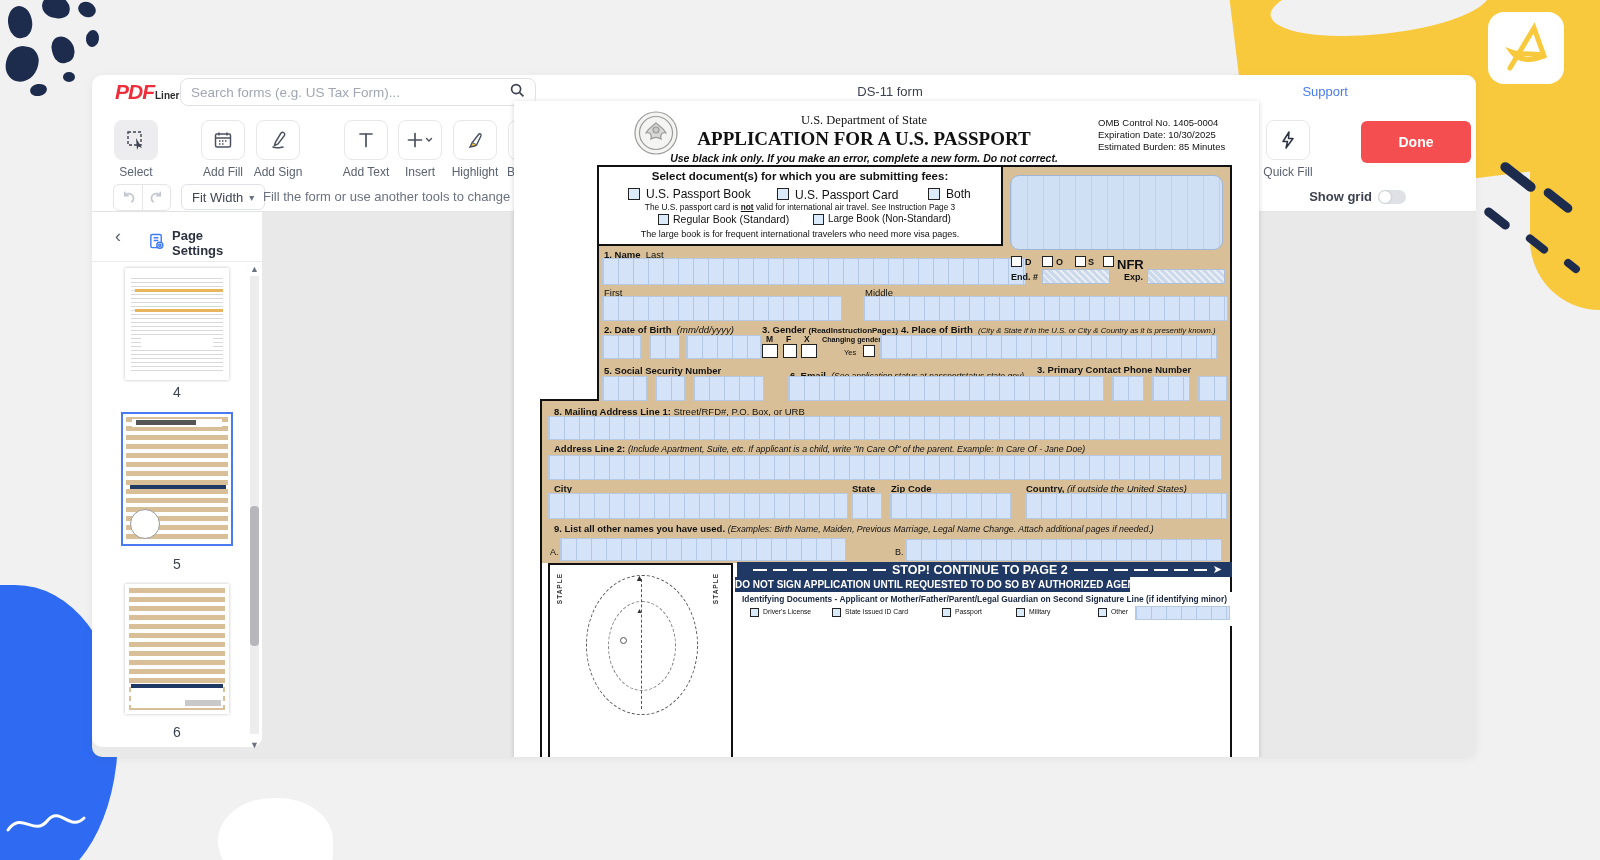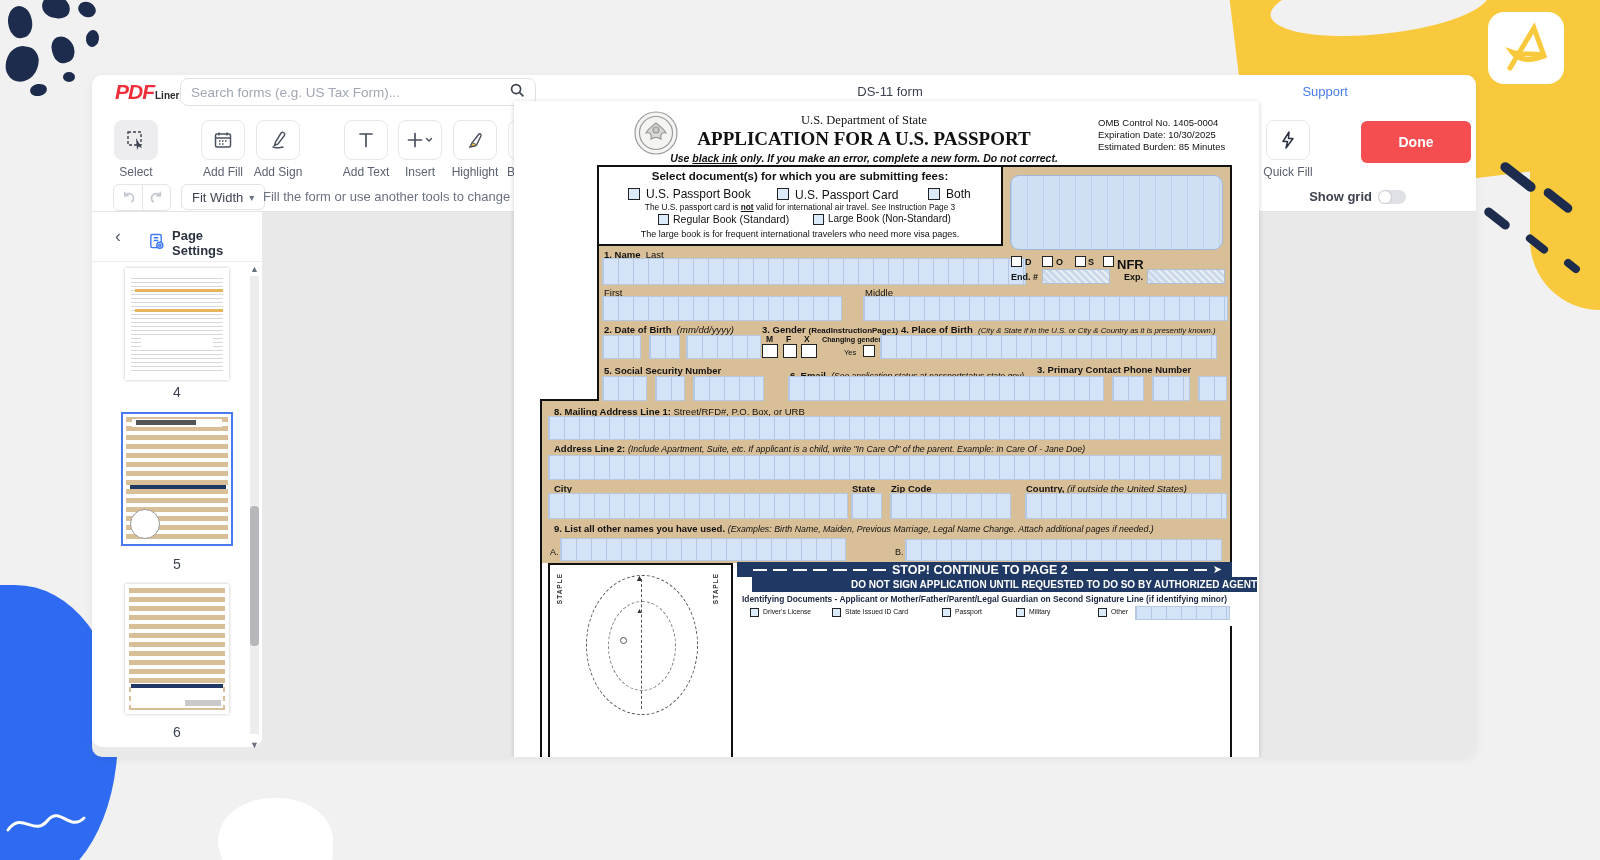--- a/index.html
+++ b/index.html
@@ -376,21 +376,21 @@
         <svg width="48" height="48" viewBox="0 0 48 48" fill="none" stroke="#9a9a9a" stroke-width="1.2">
           <circle cx="24" cy="24" r="21" fill="#f4f4f2"></circle>
           <circle cx="24" cy="24" r="16.5"></circle>
           <path d="M24 14 C20 18 16 19 14 24 C18 23 20 25 19 30 C22 28 26 28 29 30 C28 25 30 23 34 24 C32 19 28 18 24 14 Z" fill="#d8d8d4"></path>
           <circle cx="24" cy="21" r="3" fill="#c9c9c5"></circle>
         </svg>
       </div>
       <div class="abs serif" style="left:140px;top:12px;width:420px;text-align:center;font-size:12.5px">U.S. Department of State</div>
       <div class="abs serif" style="left:140px;top:27px;width:420px;text-align:center;font-size:19px;font-weight:700">APPLICATION FOR A U.S. PASSPORT</div>
       <div class="abs" style="left:140px;top:51px;width:420px;text-align:center;font-size:10.5px;font-weight:700;font-style:italic">
-        <span>Use </span><span style="text-decoration:underline">black ink</span><span> only. If you make an error, complete a new form. Do not correct.</span>
+        <span>Use </span><span style="">black ink</span><span> only. If you make an error, complete a new form. Do not correct.</span>
       </div>
       <div class="abs" style="left:584px;top:16px;font-size:9.5px;line-height:12px">
         <div>OMB Control No. 1405-0004</div>
         <div>Expiration Date: 10/30/2025</div>
         <div>Estimated Burden: 85 Minutes</div>
       </div>
 
       <div class="tan" style="left:84px;top:65px;width:634px;height:233px"></div>
       <div class="tan" style="left:27px;top:298px;width:691px;height:164px"></div>
       <div class="blk-border" style="left:83px;top:64px;width:2px;height:234px"></div>
@@ -500,21 +500,21 @@
         <div class="abs" style="left:86px;top:42px;font-size:7px;color:#333">▲</div>
         <div class="abs" style="left:70px;top:72px;width:7px;height:7px;border:1px solid #555;border-radius:50%"></div>
       </div>
 
       <div class="banner" style="left:223px;top:461px;width:495px;height:15px;padding:0 10px">
         <div class="dash-line"></div>
         <div style="font-size:12.5px;font-weight:800;white-space:nowrap">STOP! CONTINUE TO PAGE 2</div>
         <div class="dash-line"></div>
         <div style="font-size:11px">➤</div>
       </div>
-      <div class="banner" style="left:238px;top:476px;width:505px;height:15px;justify-content:flex-end">
+      <div class="banner" style="left:221px;top:476px;width:395px;height:15px;justify-content:flex-start">
         <div style="font-size:10px;font-weight:700;white-space:nowrap">DO NOT SIGN APPLICATION UNTIL REQUESTED TO DO SO BY AUTHORIZED AGENT</div>
       </div>
       <div class="abs" style="left:223px;top:491px;width:495px;height:14px;background:#fff;display:flex;align-items:center;justify-content:center">
         <span style="font-size:8.4px;font-weight:700;color:#1a2740;white-space:nowrap">Identifying Documents - Applicant or Mother/Father/Parent/Legal Guardian on Second Signature Line (if identifying minor)</span>
       </div>
       <div class="abs" style="left:223px;top:505px;width:495px;height:20px;background:#fff">
         <div class="cbx blue" style="left:13px;top:2px;width:9px;height:9px;border-width:1px"></div>
         <div class="abs" style="left:26px;top:2px;font-size:6.8px">Driver's License</div>
         <div class="cbx blue" style="left:95px;top:2px;width:9px;height:9px;border-width:1px"></div>
         <div class="abs" style="left:108px;top:2px;font-size:6.8px">State Issued ID Card</div>

